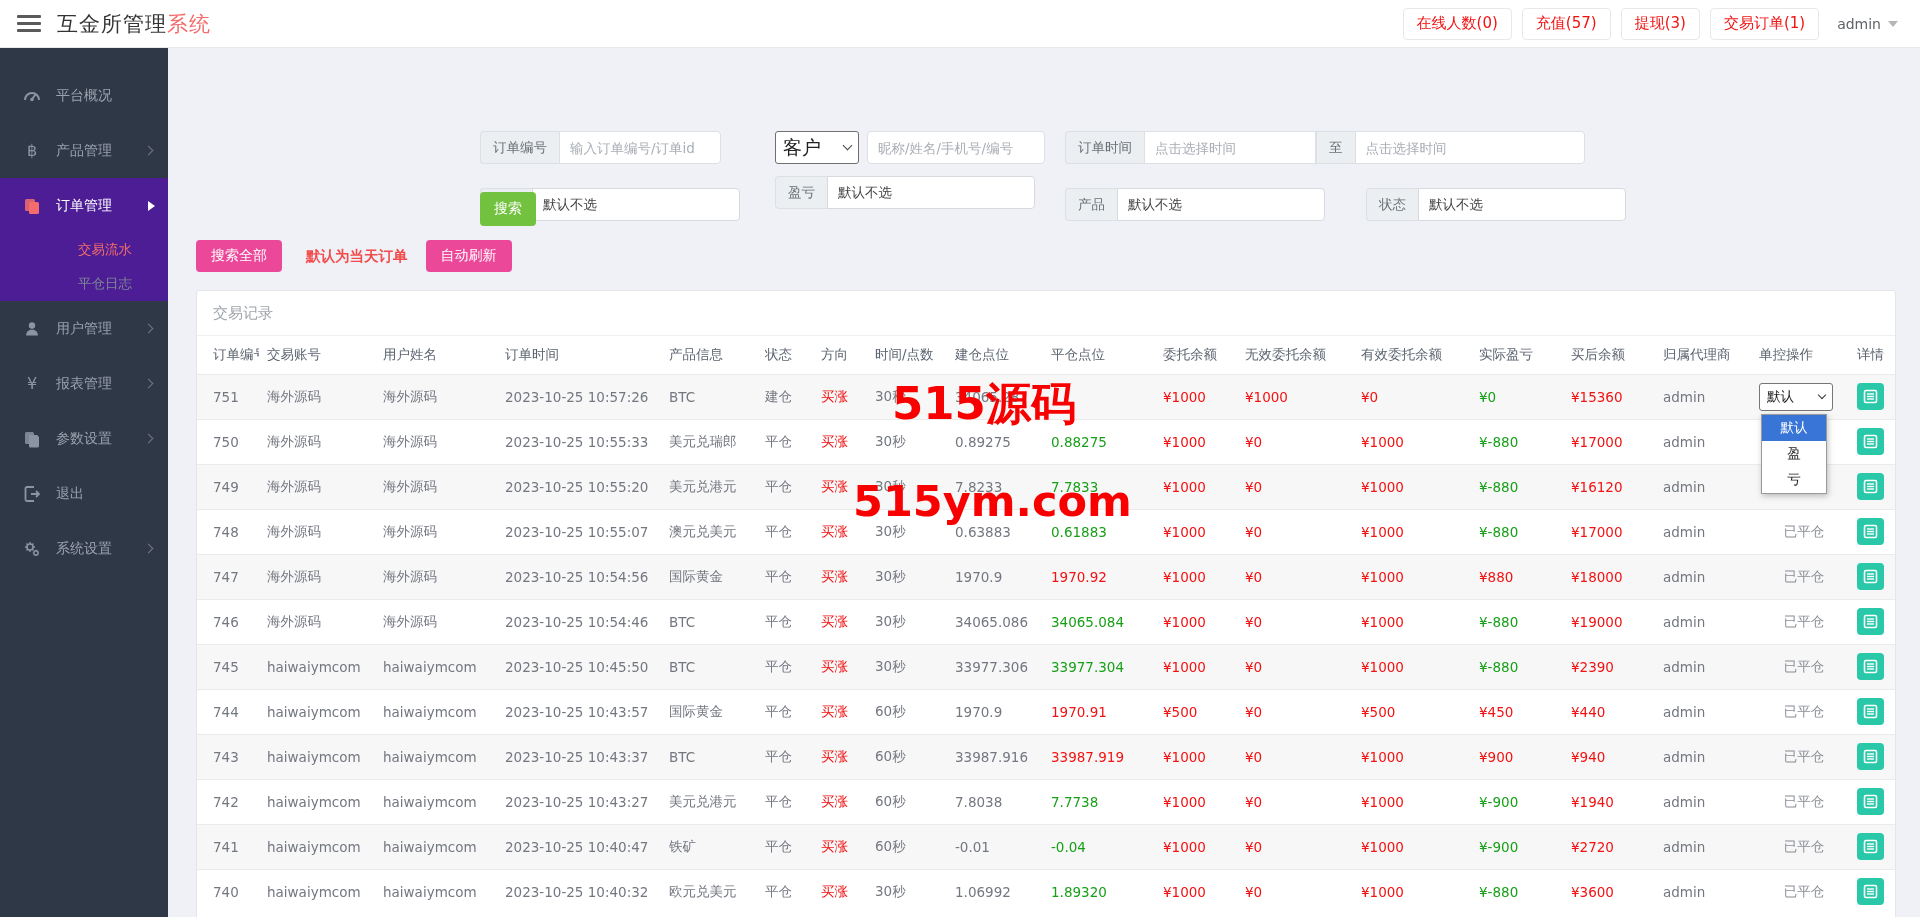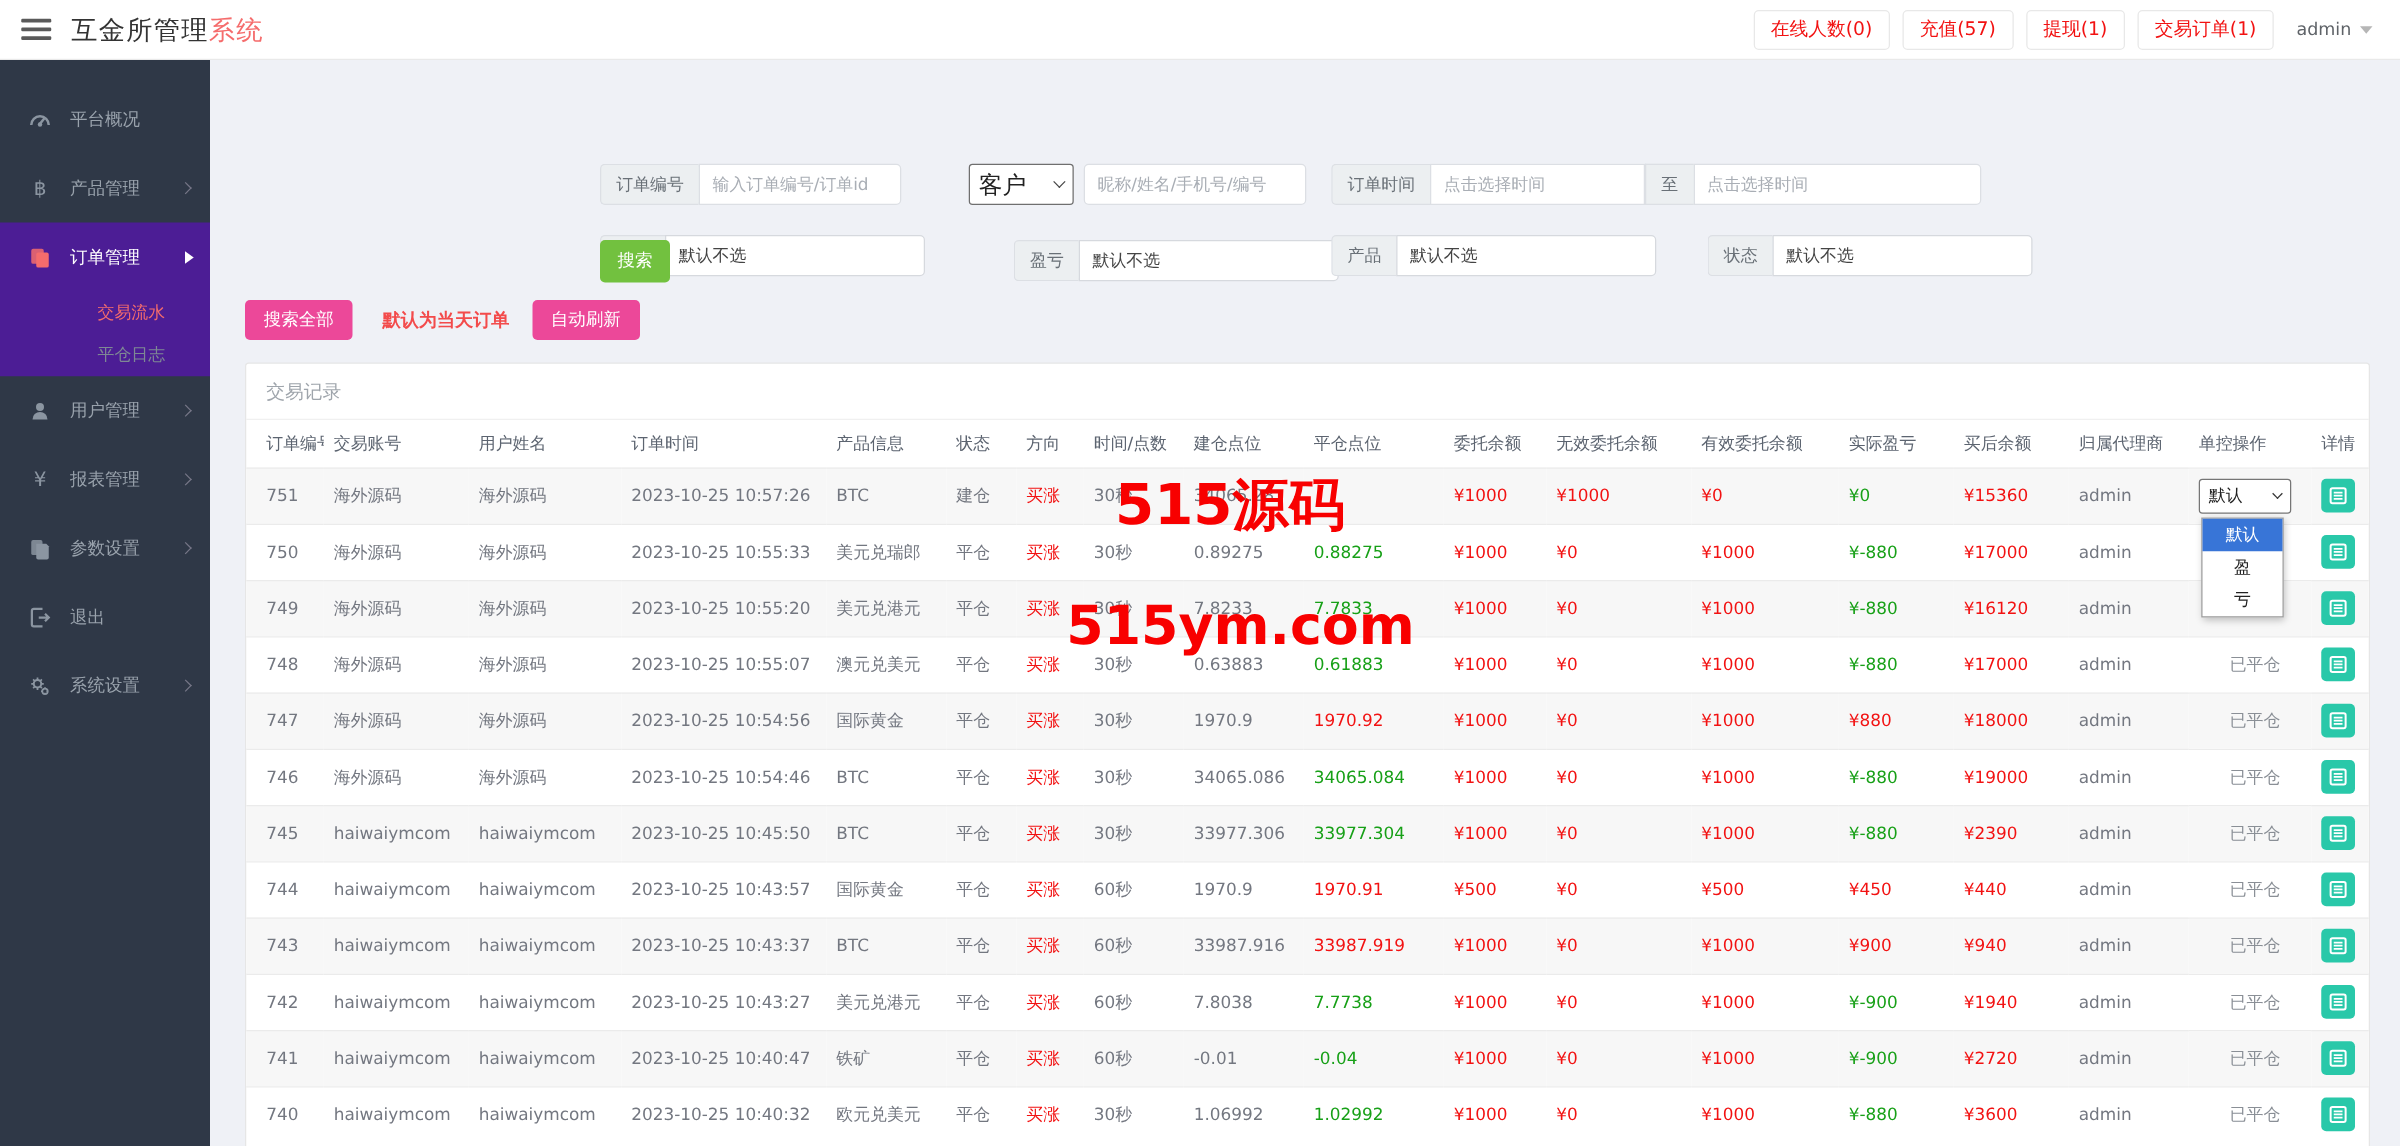--- a/index.html
+++ b/index.html
@@ -88,21 +88,21 @@
         <i></i>
         <i></i>
         <i></i>
       </div>
     <div class="brand">
       <span>互金所管理</span><span class="accent">系统</span>
     </div>
     <div class="topbar-right">
       <div class="chip">在线人数(0)</div>
       <div class="chip">充值(57)</div>
-      <div class="chip">提现(1)</div>
+      <div class="chip">提现(3)</div>
       <div class="chip">交易订单(1)</div>
       <div class="admin-box">
         <span>admin</span>
         <span class="caret-down"></span>
       </div>
     </div>
   </div>
 
   <div class="sidebar">
     <div class="side-item">
@@ -204,21 +204,21 @@
       <input style="width: 230px;" placeholder="点击选择时间">
     </div>
 
     <div class="ig" style="left:300px; top:140px; width:260px;">
       <span class="addon">涨跌</span>
       <div class="selwide">
         <span>默认不选</span>
         <span class="vchev" style="border-color:#444;"></span>
       </div>
     </div>
-    <div class="ig" style="left:595px; top:144px; width:260px;margin-left:36px;">
+    <div class="ig" style="left:595px; top:128px; width:260px;">
       <span class="addon">盈亏</span>
       <div class="selwide">
         <span>默认不选</span>
         <span class="vchev" style="border-color:#444;"></span>
       </div>
     </div>
     <div class="ig" style="left:885px; top:140px; width:260px;">
       <span class="addon">产品</span>
       <div class="selwide">
         <span>默认不选</span>
@@ -652,21 +652,21 @@
             <tr>
     <td>740</td>
     <td>haiwaiymcom</td>
     <td>haiwaiymcom</td>
     <td>2023-10-25 10:40:32</td>
     <td>欧元兑美元</td>
     <td>平仓</td>
     <td class="dir">买涨</td>
     <td>30秒</td>
     <td>1.06992</td>
-    <td class="green">1.02992</td>
+    <td class="green">1.89320</td>
     <td class="red">¥1000</td>
     <td class="red">¥0</td>
     <td class="red">¥1000</td>
     <td class="green">¥-880</td>
     <td class="red">¥3600</td>
     <td>admin</td>
     <td class="ctrl-cell">
       <span class="closed-label" style="display: inline;">已平仓</span>
       
     </td>

